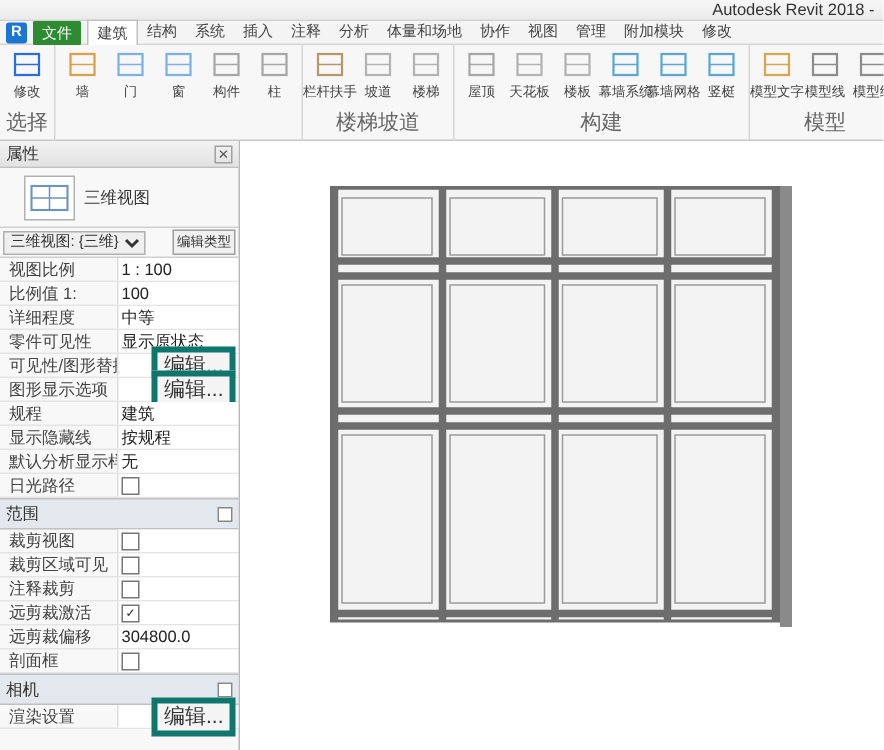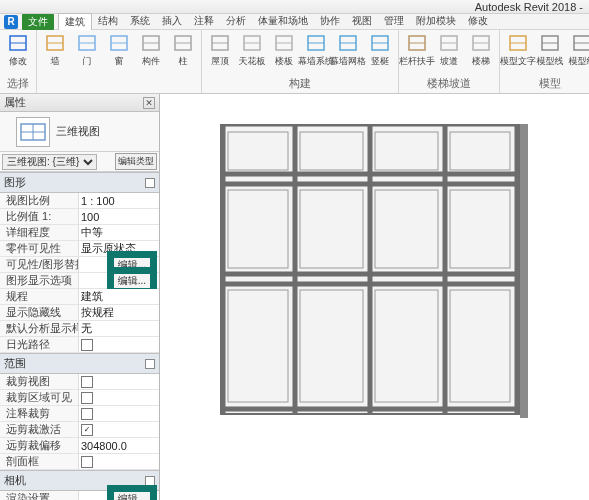--- a/index.html
+++ b/index.html
@@ -9,39 +9,39 @@
 .menubar .logo{width:14px;height:14px;background:#1976d2;border-radius:2px;display:flex;align-items:center;justify-content:center;color:#fff;font-weight:bold;font-size:10px;margin-right:4px}
 .menubar .filebtn{background:#2e8b32;color:#fff;padding:1px 6px;font-size:10px;margin-right:4px;border-radius:1px}
 .menubar .tab{padding:1px 6px;font-size:10px;color:#444;cursor:pointer}
 .menubar .tab.active{background:#fff;border:1px solid #c0c0c0;border-bottom:none}
 .ribbon{height:64px;background:#f7f7f7;border-bottom:1px solid #c8c8c8;display:flex}
 .rgroup{border-right:1px solid #d6d6d6;padding:2px 4px;display:flex;flex-direction:column;align-items:center;justify-content:space-between}
 .rgroup .btns{display:flex;gap:4px}
 .rbtn{display:flex;flex-direction:column;align-items:center;width:28px;cursor:pointer}
 .rbtn .ic{width:22px;height:22px;display:flex;align-items:center;justify-content:center}
 .rbtn .lbl{font-size:9px;color:#444;margin-top:1px;white-space:nowrap}
-.rgroup .grplbl{font-size:11px;color:#666;text-align:right;margin-top:1px}
+.rgroup .grplbl{font-size:14px;color:#666;text-align:right;margin-top:1px}
 .workspace{position:absolute;top:94px;left:0;right:0;bottom:0;display:flex}
 .proppanel{width:160px;background:#f8f8f8;border-right:1px solid #b8b8b8;display:flex;flex-direction:column}
 .prophdr{height:18px;background:linear-gradient(#f2f2f2,#e2e2e2);border-bottom:1px solid #c0c0c0;display:flex;align-items:center;justify-content:space-between;padding:0 4px;font-size:11px;color:#444}
 .prophdr .x{width:12px;height:12px;border:1px solid #a0a0a0;display:flex;align-items:center;justify-content:center;font-size:9px;color:#555;cursor:pointer}
 .typerow{height:40px;border-bottom:1px solid #d0d0d0;display:flex;align-items:center;padding:16px}
 .typerow .thumb{width:34px;height:30px;border:1px solid #b0b0b0;background:#fff;display:flex;align-items:center;justify-content:center;margin-right:6px}
 .selector{height:20px;border-bottom:1px solid #d0d0d0;display:flex;align-items:center;padding:0 2px;gap:18px}
 .selector select{flex:1;font-size:10px;height:16px;border:1px solid #b0b0b0}
 .selector .editbtn{font-size:9px;border:1px solid #a0a0a0;background:#f0f0f0;padding:1px 2px;cursor:pointer}
 .proplist{flex:1;overflow:auto}
 .sect{background:#e3e8ee;border-top:1px solid #c0c0c0;border-bottom:1px solid #c0c0c0;padding:2px 4px;font-size:10px;color:#333;display:flex;justify-content:space-between;align-items:center}
 .sect .sq{width:10px;height:10px;border:1px solid #888;background:#fff}
 .prow{display:flex;height:16px;border-bottom:1px solid #e4e4e4;align-items:center;font-size:10px}
 .prow .k{width:78px;padding-left:6px;color:#444;overflow:hidden;white-space:nowrap}
 .prow .v{flex:1;padding-left:2px;background:#fff;border-left:1px solid #ddd;color:#222;display:flex;align-items:center;height:100%}
 .prow .v.chk::before{content:'';width:10px;height:10px;border:1px solid #777;display:inline-block}
 .prow .v.chkon::before{content:'✓';width:10px;height:10px;border:1px solid #777;display:inline-flex;align-items:center;justify-content:center;font-size:8px;background:#fff}
-.prow .v .btn{margin-left:auto;margin-right:2px;font-size:10px;border:7px solid #0f766e;background:#f4f4f4;padding:0 4px;cursor:pointer}
+.prow .v .btn{margin-left:auto;margin-right:2px;font-size:14px;border:4px solid #0f766e;background:#f4f4f4;padding:0 4px;cursor:pointer}
 .canvas{flex:1;background:#fff;position:relative}
 .draw{position:absolute;left:60px;top:30px}
 svg{display:block}
 </style>
 </head>
 <body>
 
 <div class="titlebar">
   <span>Autodesk Revit 2018 -</span>
 </div>
@@ -128,20 +128,52 @@
           <div class="lbl">柱</div>
         </div>
       </div>
       <div class="grplbl"></div>
     </div>
     <div class="rgroup">
       <div class="btns">
         <div class="rbtn">
           <div class="ic">
             <svg width="20" height="20">
+              <rect x="2" y="3" width="16" height="14" fill="none" stroke="#b89868" stroke-width="1.5"></rect>
+              <line x1="2" y1="10" x2="18" y2="10" stroke="#b89868"></line>
+            </svg>
+          </div>
+          <div class="lbl">栏杆扶手</div>
+        </div>
+        <div class="rbtn">
+          <div class="ic">
+            <svg width="20" height="20">
+              <rect x="2" y="3" width="16" height="14" fill="none" stroke="#b3b3b3" stroke-width="1.5"></rect>
+              <line x1="2" y1="10" x2="18" y2="10" stroke="#b3b3b3"></line>
+            </svg>
+          </div>
+          <div class="lbl">坡道</div>
+        </div>
+        <div class="rbtn">
+          <div class="ic">
+            <svg width="20" height="20">
+              <rect x="2" y="3" width="16" height="14" fill="none" stroke="#b3b3b3" stroke-width="1.5"></rect>
+              <line x1="2" y1="10" x2="18" y2="10" stroke="#b3b3b3"></line>
+            </svg>
+          </div>
+          <div class="lbl">楼梯</div>
+        </div>
+      </div>
+      <div class="grplbl">楼梯坡道</div>
+    </div>
+    <div class="rgroup">
+      <div class="btns">
+        <div class="rbtn">
+          <div class="ic">
+            <svg width="20" height="20">
               <rect x="2" y="3" width="16" height="14" fill="none" stroke="#a7a7a7" stroke-width="1.5"></rect>
               <line x1="2" y1="10" x2="18" y2="10" stroke="#a7a7a7"></line>
             </svg>
           </div>
           <div class="lbl">屋顶</div>
         </div>
         <div class="rbtn">
           <div class="ic">
             <svg width="20" height="20">
               <rect x="2" y="3" width="16" height="14" fill="none" stroke="#b3b3b3" stroke-width="1.5"></rect>
@@ -181,52 +213,20 @@
           <div class="ic">
             <svg width="20" height="20">
               <rect x="2" y="3" width="16" height="14" fill="none" stroke="#5aa7d6" stroke-width="1.5"></rect>
               <line x1="2" y1="10" x2="18" y2="10" stroke="#5aa7d6"></line>
             </svg>
           </div>
           <div class="lbl">竖梃</div>
         </div>
       </div>
       <div class="grplbl">构建</div>
-    </div>
-    <div class="rgroup">
-      <div class="btns">
-        <div class="rbtn">
-          <div class="ic">
-            <svg width="20" height="20">
-              <rect x="2" y="3" width="16" height="14" fill="none" stroke="#b89868" stroke-width="1.5"></rect>
-              <line x1="2" y1="10" x2="18" y2="10" stroke="#b89868"></line>
-            </svg>
-          </div>
-          <div class="lbl">栏杆扶手</div>
-        </div>
-        <div class="rbtn">
-          <div class="ic">
-            <svg width="20" height="20">
-              <rect x="2" y="3" width="16" height="14" fill="none" stroke="#b3b3b3" stroke-width="1.5"></rect>
-              <line x1="2" y1="10" x2="18" y2="10" stroke="#b3b3b3"></line>
-            </svg>
-          </div>
-          <div class="lbl">坡道</div>
-        </div>
-        <div class="rbtn">
-          <div class="ic">
-            <svg width="20" height="20">
-              <rect x="2" y="3" width="16" height="14" fill="none" stroke="#b3b3b3" stroke-width="1.5"></rect>
-              <line x1="2" y1="10" x2="18" y2="10" stroke="#b3b3b3"></line>
-            </svg>
-          </div>
-          <div class="lbl">楼梯</div>
-        </div>
-      </div>
-      <div class="grplbl">楼梯坡道</div>
     </div>
     <div class="rgroup">
       <div class="btns">
         <div class="rbtn">
           <div class="ic">
             <svg width="20" height="20">
               <rect x="2" y="3" width="16" height="14" fill="none" stroke="#d8a64e" stroke-width="1.5"></rect>
               <line x1="2" y1="10" x2="18" y2="10" stroke="#d8a64e"></line>
             </svg>
           </div>
@@ -269,24 +269,20 @@
             <line x1="14" y1="4" x2="14" y2="20" stroke="#6a93c9"></line>
           </svg>
       </div>
       <span style="font-size:11px">三维视图</span>
     </div>
     <div class="selector">
       <select><option>三维视图: {三维}</option></select>
       <span class="editbtn">编辑类型</span>
     </div>
     <div class="proplist" id="proplist">
-        <div class="sect">
-          <span>图形</span>
-          <span class="sq"></span>
-        </div>
         <div class="prow">
           <div class="k">视图比例</div>
           <div class="v">1 : 100</div>
         </div>
         <div class="prow">
           <div class="k">比例值 1:</div>
           <div class="v">100</div>
         </div>
         <div class="prow">
           <div class="k">详细程度</div>

